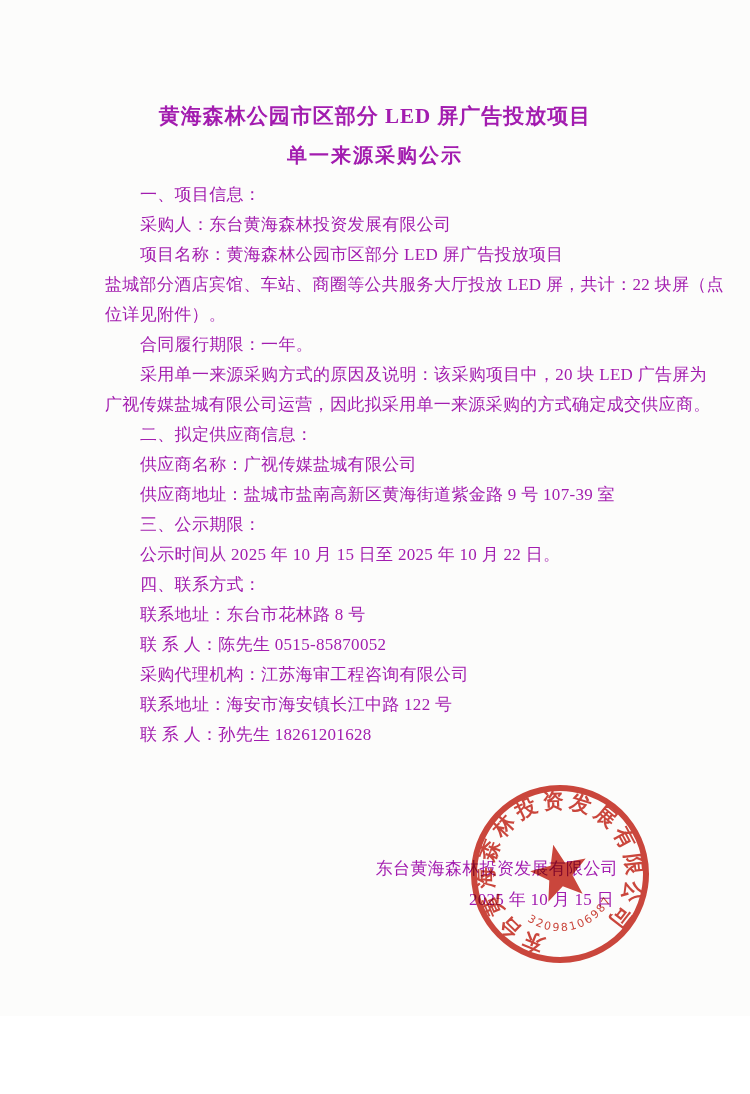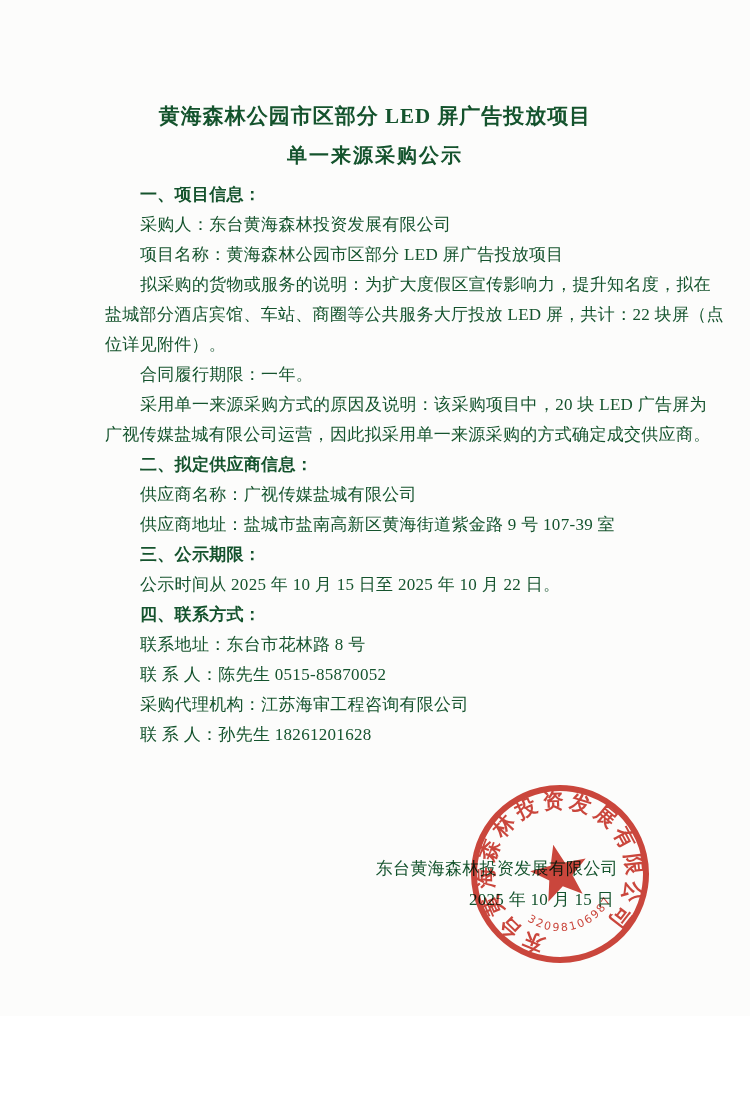--- a/index.html
+++ b/index.html
@@ -2,21 +2,21 @@
 <html><head>
 <meta charset="utf-8">
 <style>
   html,body{margin:0;padding:0;background:#ffffff;}
   .page{
     position:relative;
     width:750px;height:1016px;
     background:#fcfcfb;
     overflow:hidden;
     font-family:"Liberation Serif","DejaVu Serif",serif;
-    color:#14532d;
+    color:#a21caf;
   }
   .doc-title{
     position:absolute;top:103px;left:0;right:0;
     text-align:center;
     font-size:21px;line-height:26px;font-weight:bold;
     letter-spacing:1px;
   }
   .doc-subtitle{
     position:absolute;top:143px;left:0;right:0;
     text-align:center;
@@ -25,21 +25,21 @@
   }
   .doc-body{
     position:absolute;top:180px;left:105px;width:560px;
     font-size:17px;
   }
   .doc-body .line{
     height:30px;line-height:30px;
     white-space:nowrap;
     letter-spacing:0.3px;
   }
-  .doc-body .line.bold{font-weight:bold;}
+  .doc-body .line.bold{font-weight:normal;}
   .doc-body .line.indent{padding-left:35px;}
   .signature{
     position:absolute;right:132px;top:853px;
     text-align:right;
     font-size:17px;
   }
   .signature .sig-line{height:31px;line-height:31px;white-space:nowrap;letter-spacing:0.3px;}
   .signature .sig-date{padding-right:4px;}
   .seal{
     position:absolute;left:462px;top:776px;
@@ -56,35 +56,35 @@
 <div class="page">
 
   <div class="doc-title">黄海森林公园市区部分 LED 屏广告投放项目</div>
 
   <div class="doc-subtitle">单一来源采购公示</div>
 
   <div class="doc-body">
       <div class="line bold indent">一、项目信息：</div>
       <div class="line indent">采购人：东台黄海森林投资发展有限公司</div>
       <div class="line indent">项目名称：黄海森林公园市区部分 LED 屏广告投放项目</div>
-      <div class="line indent">拟采购的货物或服务的说明：为扩大度假区宣传影响力，提升知名度，拟在</div>
       <div class="line">盐城部分酒店宾馆、车站、商圈等公共服务大厅投放 LED 屏，共计：22 块屏（点</div>
       <div class="line">位详见附件）。</div>
       <div class="line indent">合同履行期限：一年。</div>
       <div class="line indent">采用单一来源采购方式的原因及说明：该采购项目中，20 块 LED 广告屏为</div>
       <div class="line">广视传媒盐城有限公司运营，因此拟采用单一来源采购的方式确定成交供应商。</div>
       <div class="line bold indent">二、拟定供应商信息：</div>
       <div class="line indent">供应商名称：广视传媒盐城有限公司</div>
       <div class="line indent">供应商地址：盐城市盐南高新区黄海街道紫金路 9 号 107-39 室</div>
       <div class="line bold indent">三、公示期限：</div>
       <div class="line indent">公示时间从 2025 年 10 月 15 日至 2025 年 10 月 22 日。</div>
       <div class="line bold indent">四、联系方式：</div>
       <div class="line indent">联系地址：东台市花林路 8 号</div>
       <div class="line indent">联 系 人：陈先生 0515-85870052</div>
       <div class="line indent">采购代理机构：江苏海审工程咨询有限公司</div>
+      <div class="line indent">联系地址：海安市海安镇长江中路 122 号</div>
       <div class="line indent">联 系 人：孙先生 18261201628</div>
     </div>
 
   <div class="signature">
     <div class="sig-line">东台黄海森林投资发展有限公司</div>
     <div class="sig-line sig-date">2025 年 10 月 15 日</div>
   </div>
 
   <div class="seal">
     <svg viewBox="0 0 196 196" xmlns="http://www.w3.org/2000/svg">

